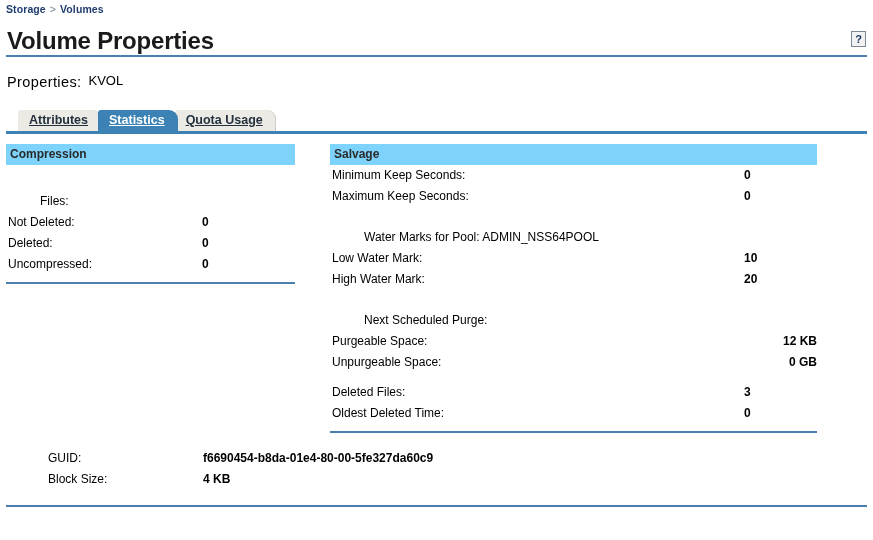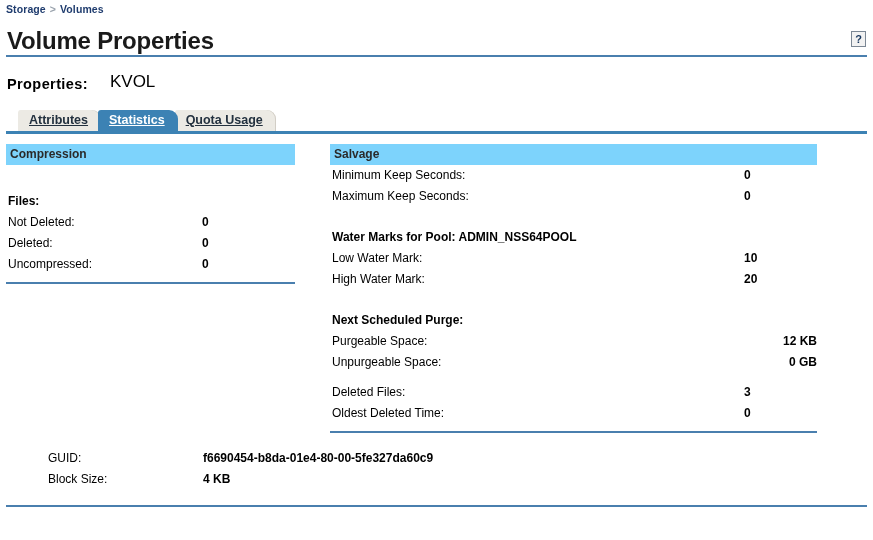--- a/index.html
+++ b/index.html
@@ -71,26 +71,26 @@
 
   
   .properties-row {
     position: absolute;
     left: 7px;
     top: 74px;
     white-space: nowrap;
   }
   .properties-label {
     font-size: 14.5px;
-    font-weight: bold;
+    font-weight: normal;
     letter-spacing: .4px;
   }
   .properties-value {
-    font-size: 17px;
-    margin-left: 22px;
+    font-size: 13px;
+    margin-left: 7px;
     position: relative;
     top: -2px;
   }
 
   
   .tabstrip {
     position: absolute;
     left: 0;
     top: 108px;
     width: 753px;
@@ -168,21 +168,21 @@
     font-weight: bold;
     white-space: nowrap;
   }
   
   .panel-left .row .value { left: 196px; }
   
   .panel-right .row .value.col-a { left: 414px; }
   
   .panel-right .row .value.col-b { right: 0px; }
 
-  .row.no-value .label { font-weight: bold; }
+  .row.no-value .label { font-weight: normal; margin-left: 32px; }
   .spacer-20 { height: 20px; }
   .spacer-26 { height: 26px; }
   .spacer-9  { height: 9px; }
 
   .divider {
     height: 2px;
     background: #4a7fae;
     margin-top: 7px;
   }
 

